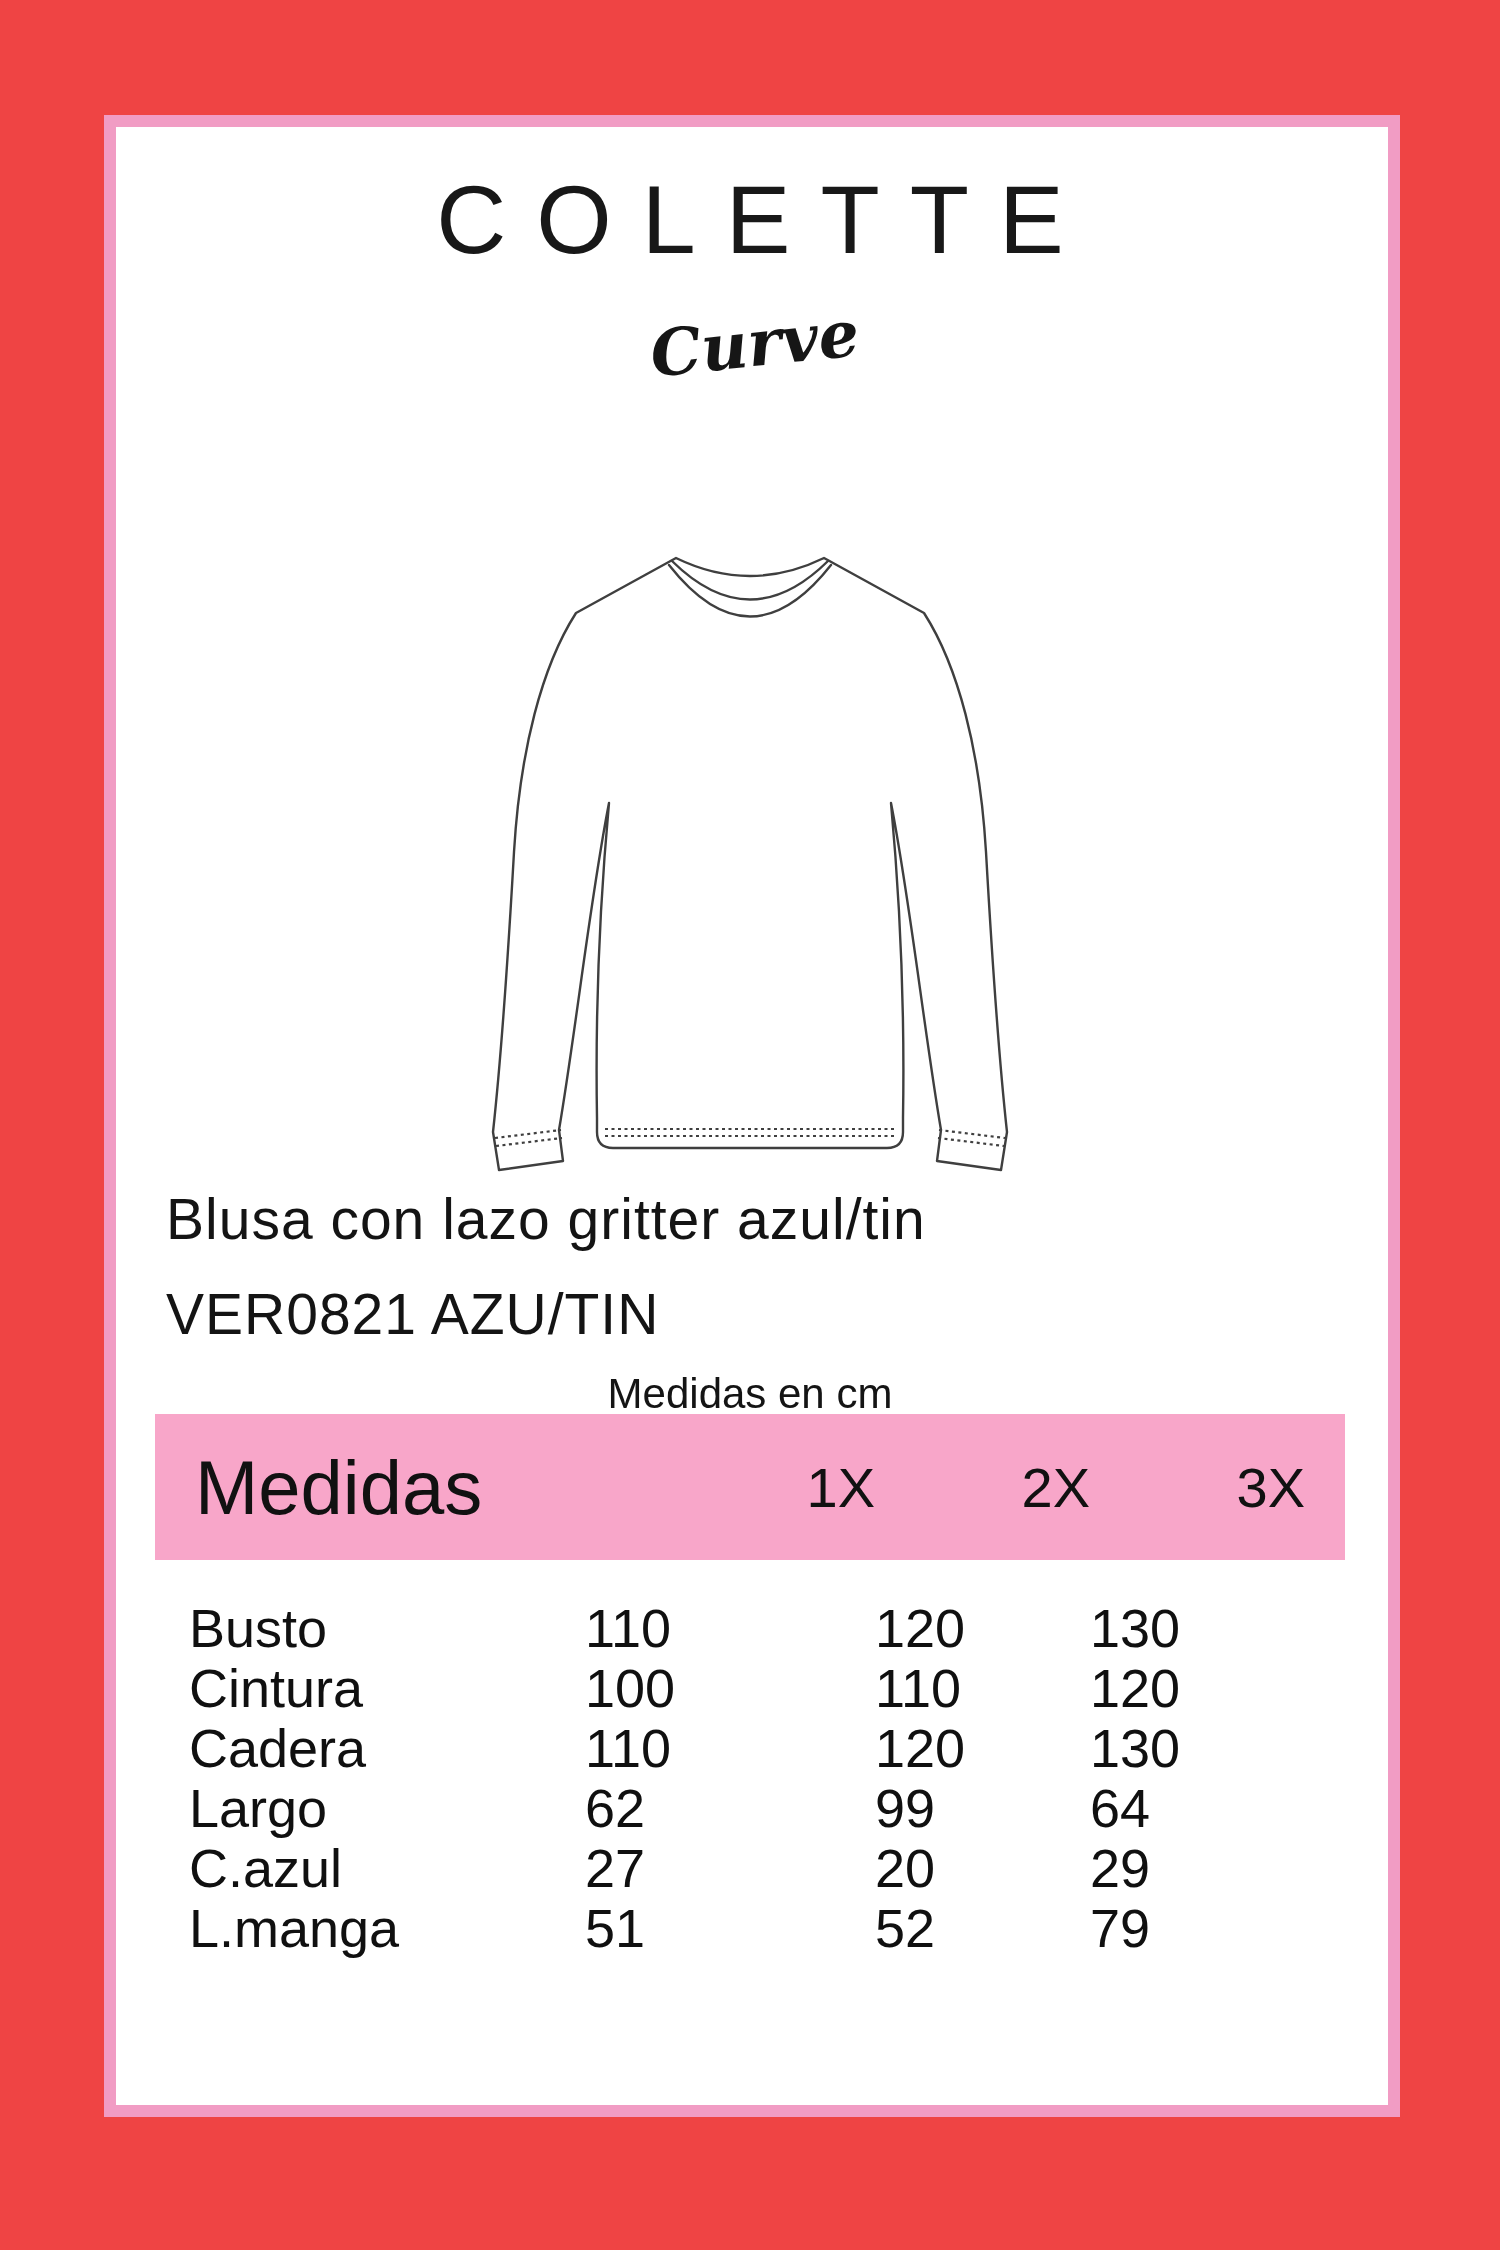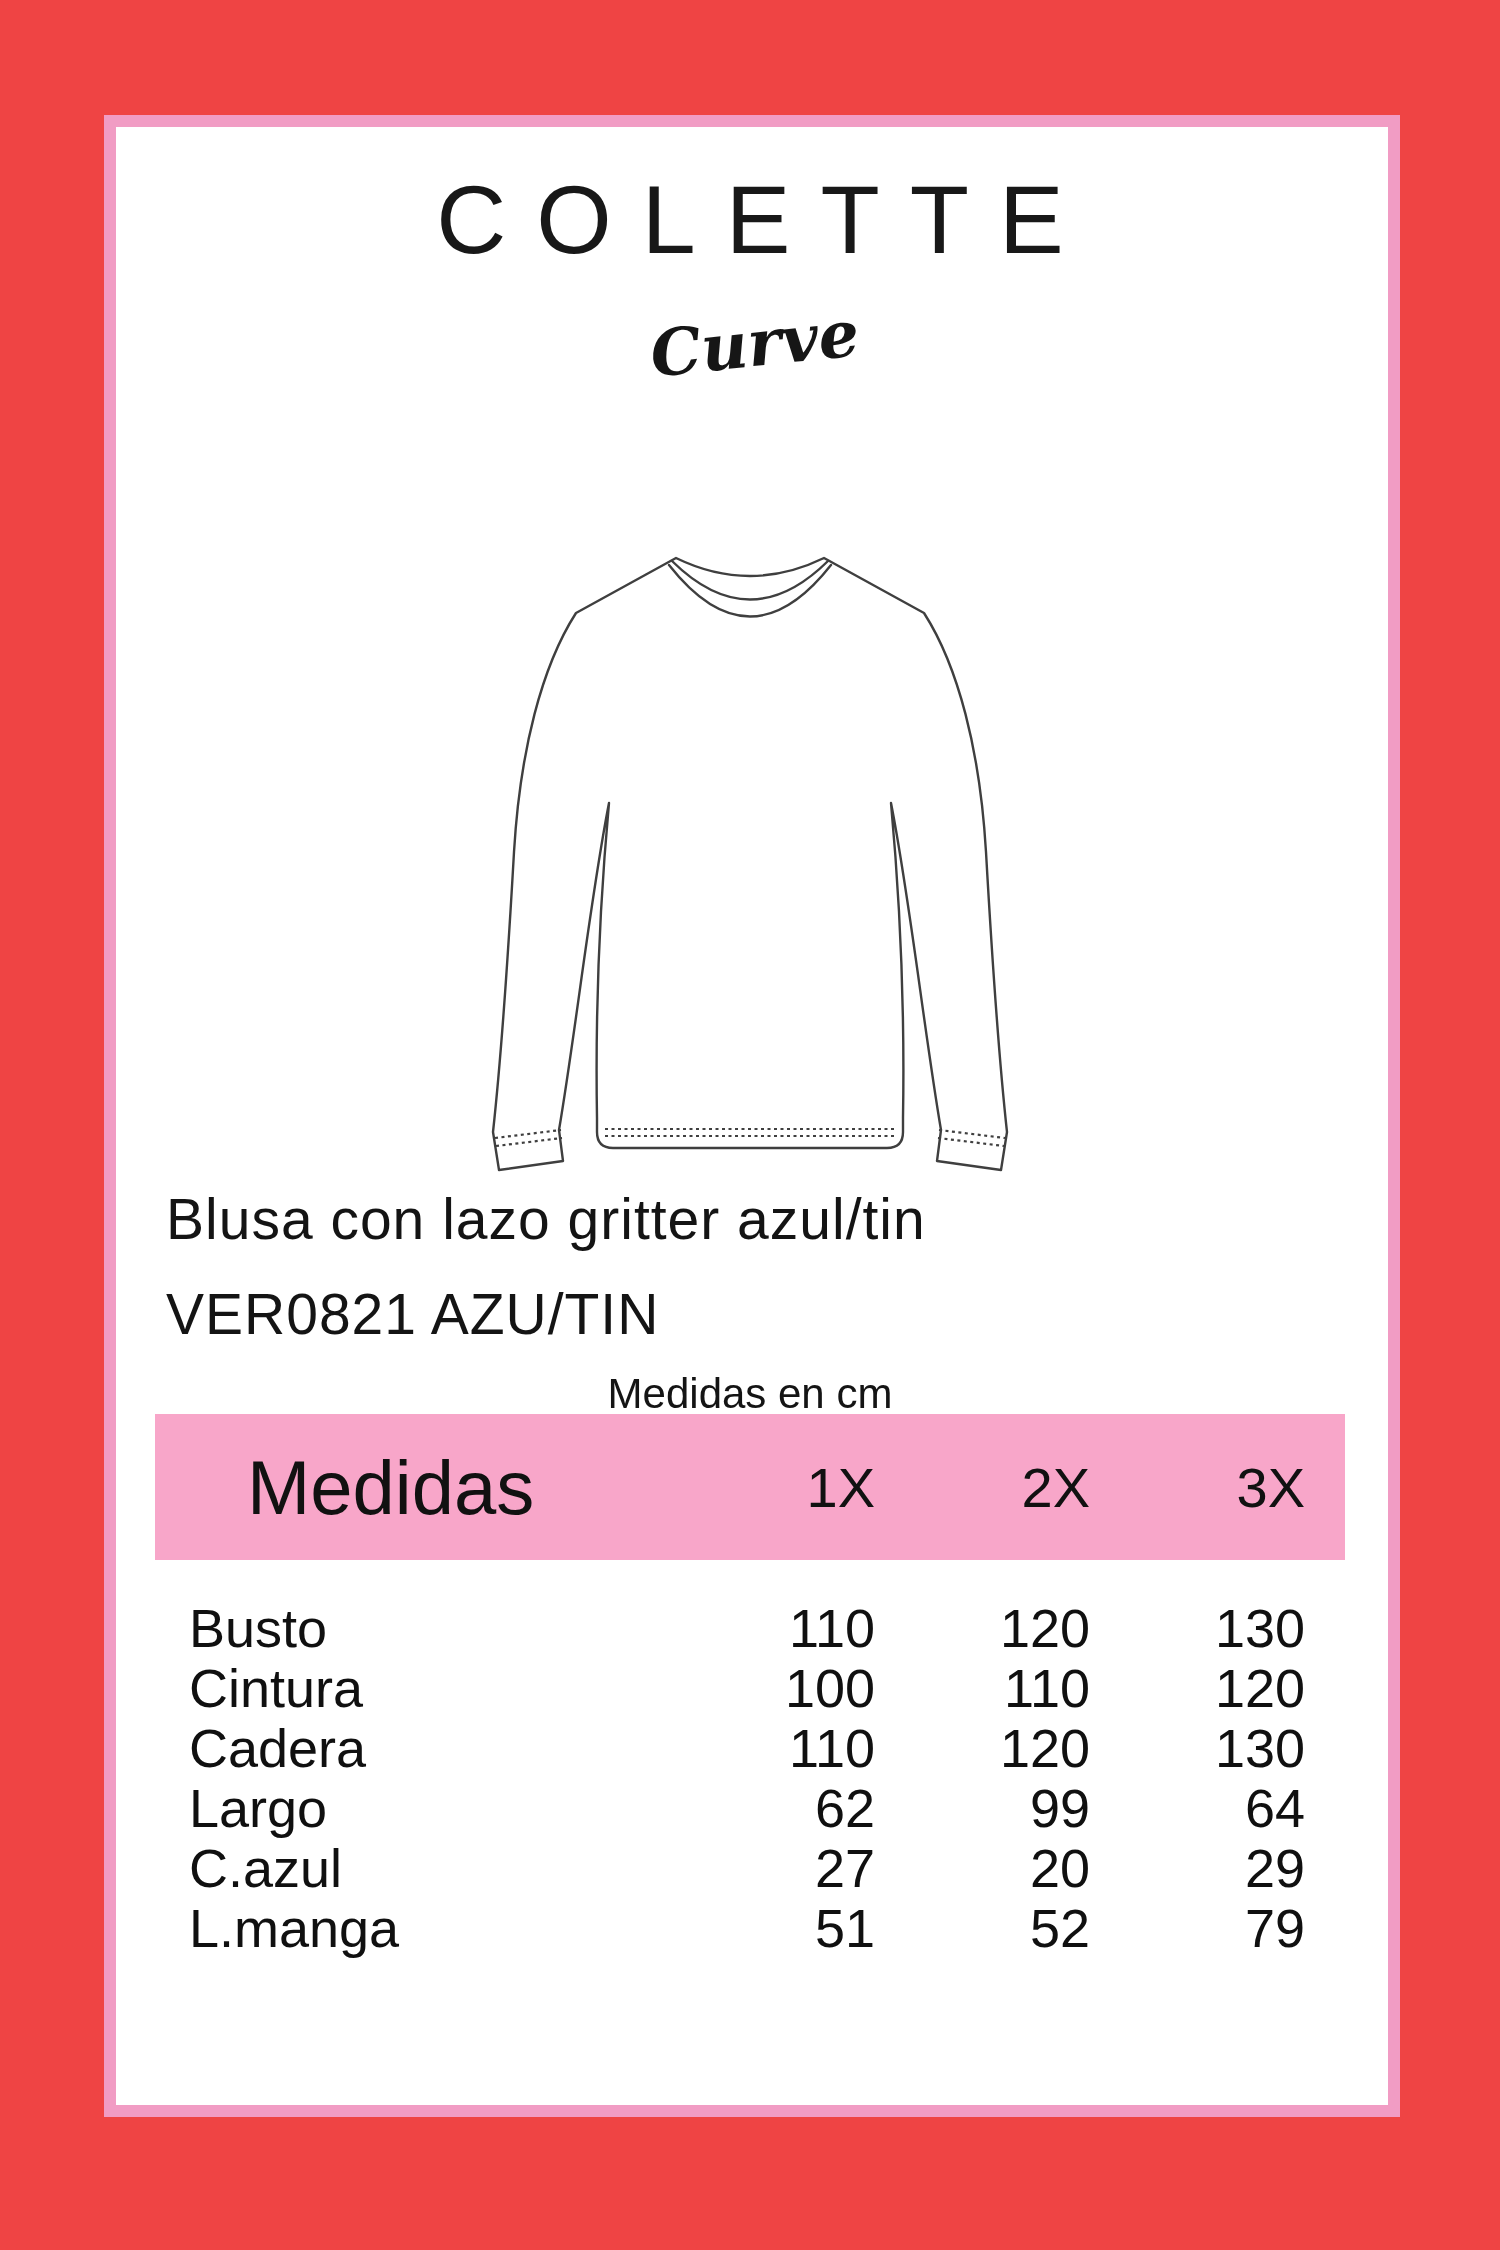--- a/index.html
+++ b/index.html
@@ -36,32 +36,32 @@
   .size-note{
     position:absolute;left:0;right:0;top:1370px;text-align:center;
     font-size:42px;color:#141414;
   }
   .band{
     position:absolute;left:155px;top:1414px;width:1190px;height:146px;
     background:var(--band);
     display:grid;grid-template-columns:430px 290px 215px 215px;align-items:center;
   }
   .band .hlabel{
-    font-size:76px;padding-left:92px;color:#111111;
+    font-size:76px;padding-left:40px;color:#111111;
   }
   .band .hcol{font-size:56px;text-align:right;color:#111111;}
   .rows{
     position:absolute;left:155px;top:1598px;width:1190px;
   }
   .row{
     display:grid;grid-template-columns:430px 290px 215px 215px;
     height:60px;line-height:60px;
   }
   .row .rlabel{font-size:54px;padding-left:34px;color:#101010;}
-  .row .rval{font-size:54px;text-align:right;color:#101010;}
+  .row .rval{font-size:54px;text-align:left;color:#101010;}
   svg .ln{fill:none;stroke:currentColor;stroke-width:2.4;stroke-linejoin:round;stroke-linecap:round;}
   svg .silhouette{fill:#ffffff;stroke:currentColor;stroke-width:2.4;stroke-linejoin:round;}
   svg .stitch{fill:none;stroke:currentColor;stroke-width:2.2;stroke-dasharray:3 3.5;stroke-linecap:butt;}
 </style>
 </head>
 <body>
 
 <div class="page">
   <div class="frame"></div>
 

